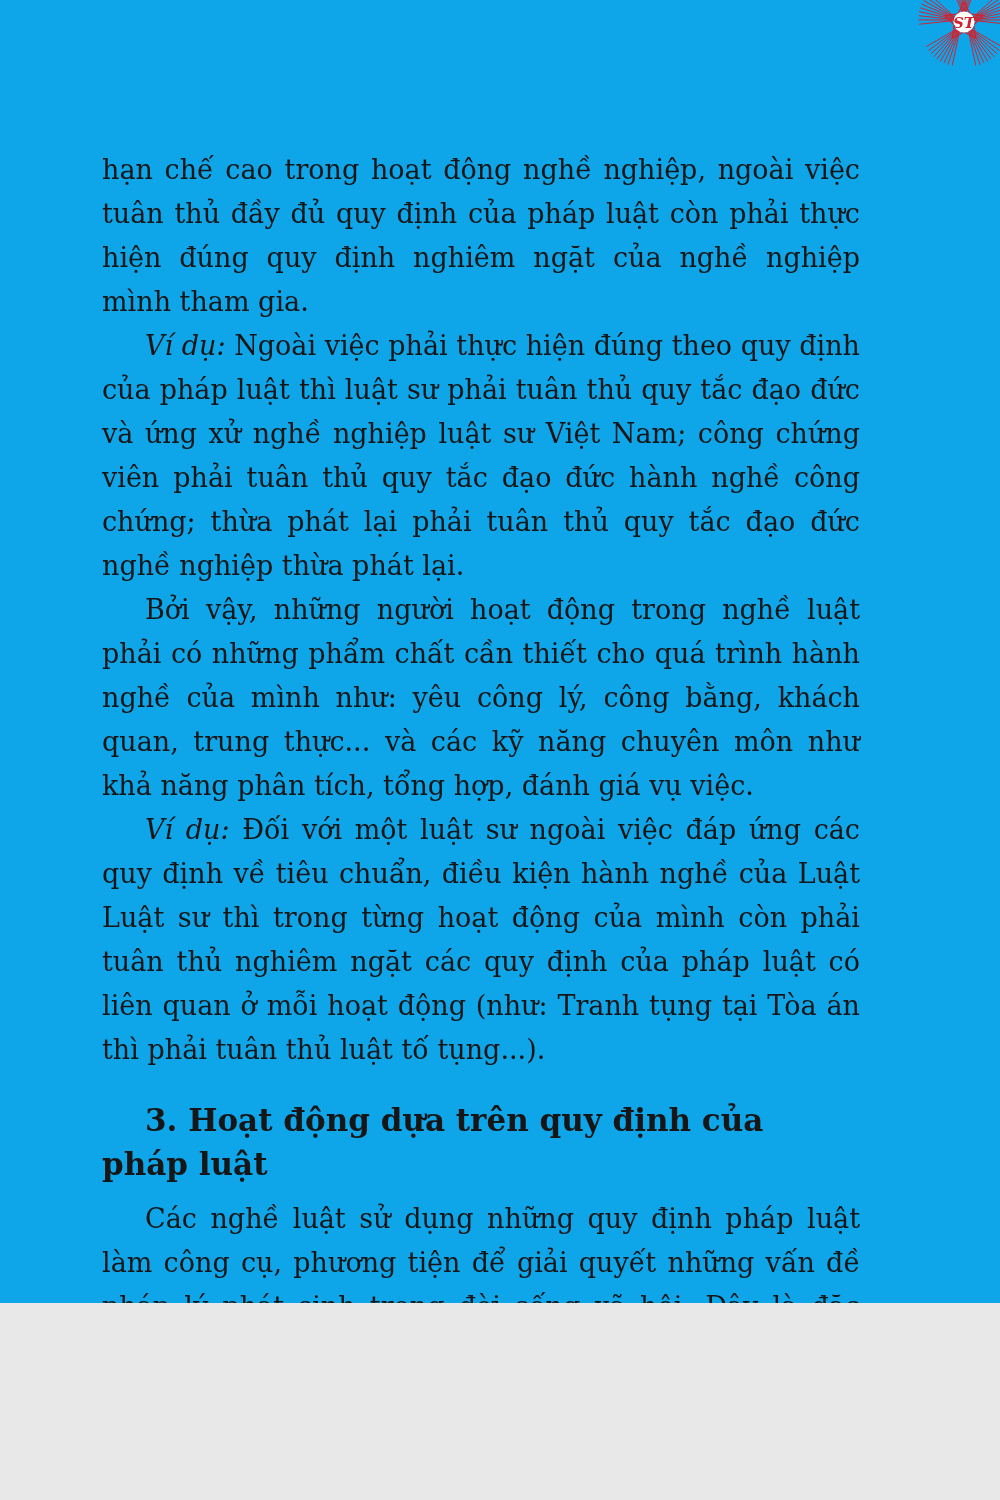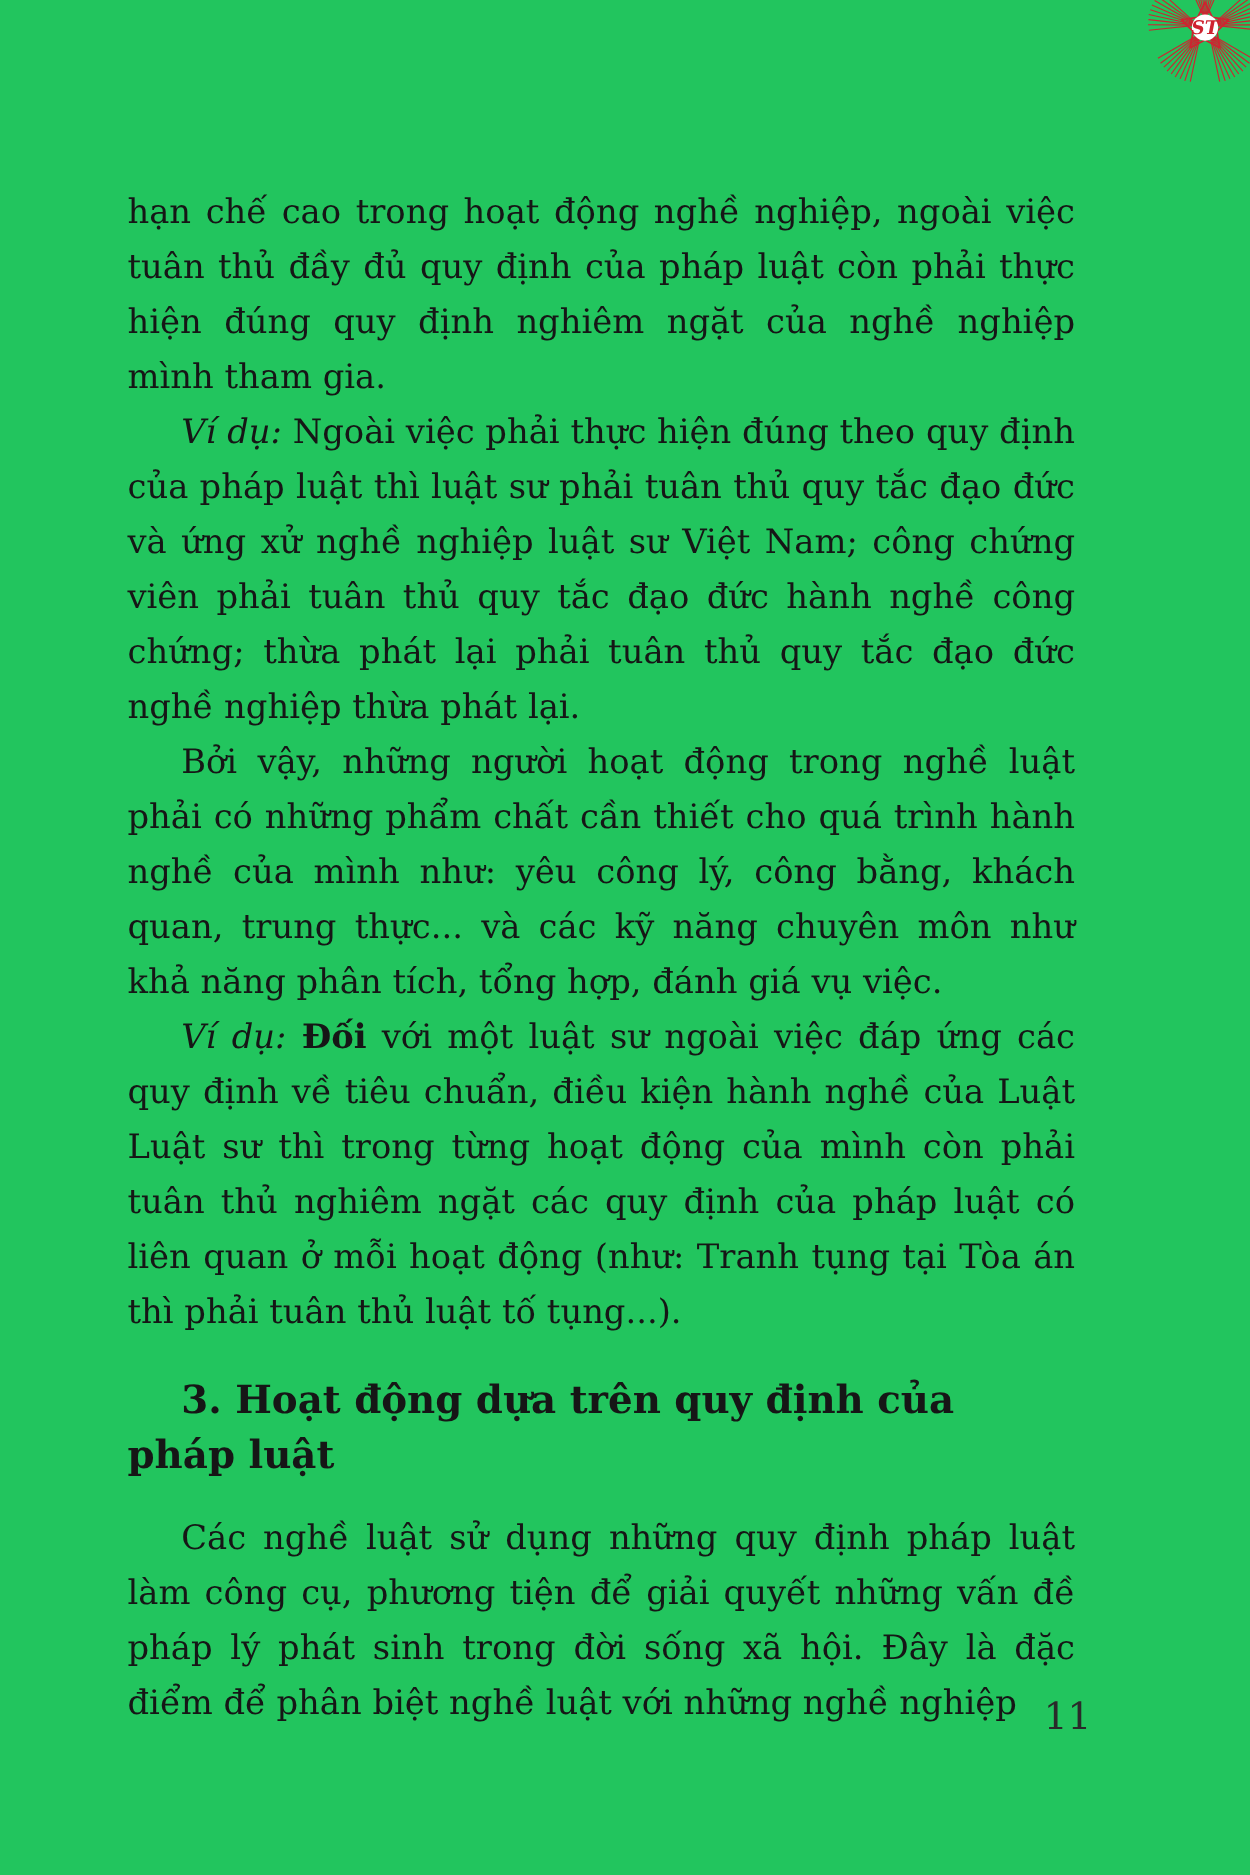--- a/index.html
+++ b/index.html
@@ -1,21 +1,21 @@
 <!DOCTYPE html>
 <html lang="vi"><head>
 <meta charset="utf-8">
 <style>
   * { margin: 0; padding: 0; box-sizing: border-box; }
   html, body { background: #e8e8e8; }
   .page {
     position: relative;
     width: 1000px;
-    height: 1500px;
-    background: #22c55e;
+    height: 1303px;
+    background: #0ea5e9;
     overflow: hidden;
     font-family: "DejaVu Serif", "Liberation Serif", serif;
     color: #161616;
   }
   .logo {
     position: absolute;
     top: -26px;
     right: -12px;
     width: 96px;
     height: 96px;
@@ -27,27 +27,27 @@
     width: 758px;
   }
   .body-para {
     font-size: 27px;
     line-height: 44px;
     text-align: justify;
     text-justify: inter-word;
   }
   .body-para.indent { text-indent: 43px; }
   .body-para em { font-style: italic; }
-  .body-para b.lead { font-weight: bold; }
+  .body-para b.lead { font-weight: normal; }
   .section-heading {
     font-size: 31px;
     line-height: 44px;
     font-weight: bold;
     margin-top: 26px;
-    margin-bottom: 23px;
+    margin-bottom: 11px;
     text-indent: 43px;
     text-align: left;
   }
   .page-number {
     position: absolute;
     left: 824px;
     top: 1352px;
     width: 60px;
     text-align: center;
     font-size: 30px;

